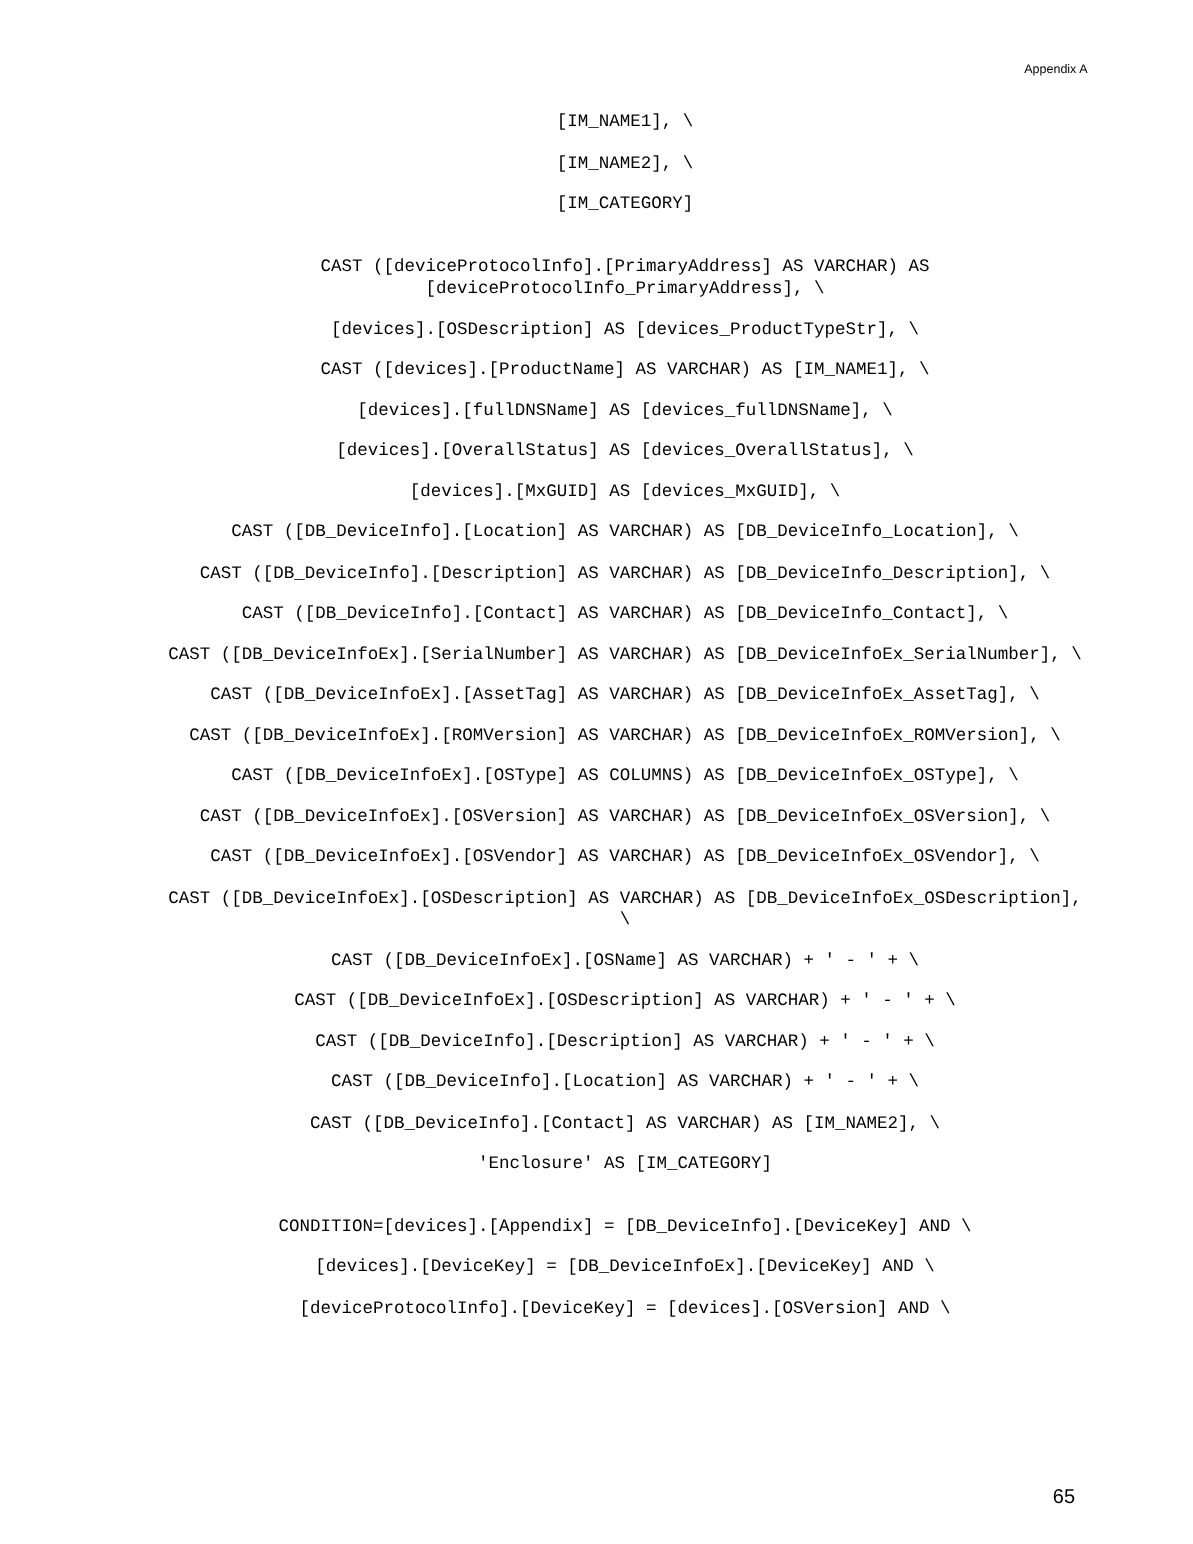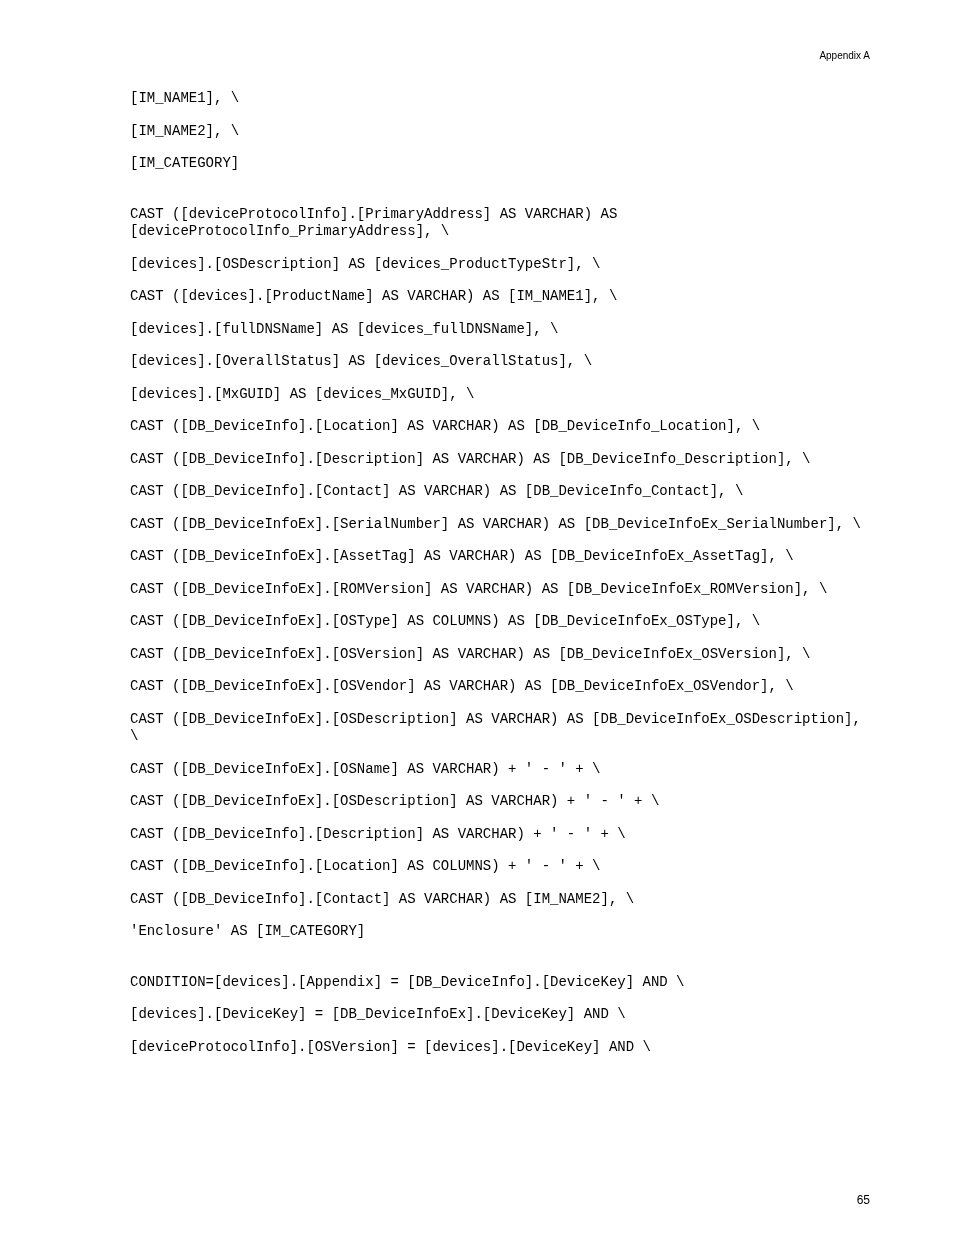--- a/index.html
+++ b/index.html
@@ -25,30 +25,31 @@
     position: absolute;
     top: 90px;
     left: 130px;
     right: 84px;
     line-height: 1.25;
   }
   .para {
     margin: 0 0 15px 0;
     white-space: pre-wrap;
     word-wrap: break-word;
+    text-align: center;
   }
   .gap {
     height: 18px;
   }
   .footer {
     position: absolute;
     bottom: 28px;
-    right: 84px;
+    right: 94px;
     font-family: Arial, Helvetica, sans-serif;
-    font-size: 12px;
+    font-size: 16px;
   }
 </style>
 </head>
 <body>
 
 <div class="header">
   <span>Appendix A</span>
 </div>
 
 <div class="content">
@@ -68,24 +69,24 @@
   <div class="para">CAST ([DB_DeviceInfoEx].[SerialNumber] AS VARCHAR) AS [DB_DeviceInfoEx_SerialNumber], \</div>
   <div class="para">CAST ([DB_DeviceInfoEx].[AssetTag] AS VARCHAR) AS [DB_DeviceInfoEx_AssetTag], \</div>
   <div class="para">CAST ([DB_DeviceInfoEx].[ROMVersion] AS VARCHAR) AS [DB_DeviceInfoEx_ROMVersion], \</div>
   <div class="para">CAST ([DB_DeviceInfoEx].[OSType] AS COLUMNS) AS [DB_DeviceInfoEx_OSType], \</div>
   <div class="para">CAST ([DB_DeviceInfoEx].[OSVersion] AS VARCHAR) AS [DB_DeviceInfoEx_OSVersion], \</div>
   <div class="para">CAST ([DB_DeviceInfoEx].[OSVendor] AS VARCHAR) AS [DB_DeviceInfoEx_OSVendor], \</div>
   <div class="para">CAST ([DB_DeviceInfoEx].[OSDescription] AS VARCHAR) AS [DB_DeviceInfoEx_OSDescription], \</div>
   <div class="para">CAST ([DB_DeviceInfoEx].[OSName] AS VARCHAR) + ' - ' + \</div>
   <div class="para">CAST ([DB_DeviceInfoEx].[OSDescription] AS VARCHAR) + ' - ' + \</div>
   <div class="para">CAST ([DB_DeviceInfo].[Description] AS VARCHAR) + ' - ' + \</div>
-  <div class="para">CAST ([DB_DeviceInfo].[Location] AS COLUMNS) + ' - ' + \</div>
+  <div class="para">CAST ([DB_DeviceInfo].[Location] AS VARCHAR) + ' - ' + \</div>
   <div class="para">CAST ([DB_DeviceInfo].[Contact] AS VARCHAR) AS [IM_NAME2], \</div>
   <div class="para">'Enclosure' AS [IM_CATEGORY]</div>
   <div class="gap"></div>
   <div class="para">CONDITION=[devices].[Appendix] = [DB_DeviceInfo].[DeviceKey] AND \</div>
   <div class="para">[devices].[DeviceKey] = [DB_DeviceInfoEx].[DeviceKey] AND \</div>
-  <div class="para">[deviceProtocolInfo].[OSVersion] = [devices].[DeviceKey] AND \</div>
+  <div class="para">[deviceProtocolInfo].[DeviceKey] = [devices].[OSVersion] AND \</div>
 </div>
 
 <div class="footer">
   <span>65</span>
 </div>
 
 </body></html>

